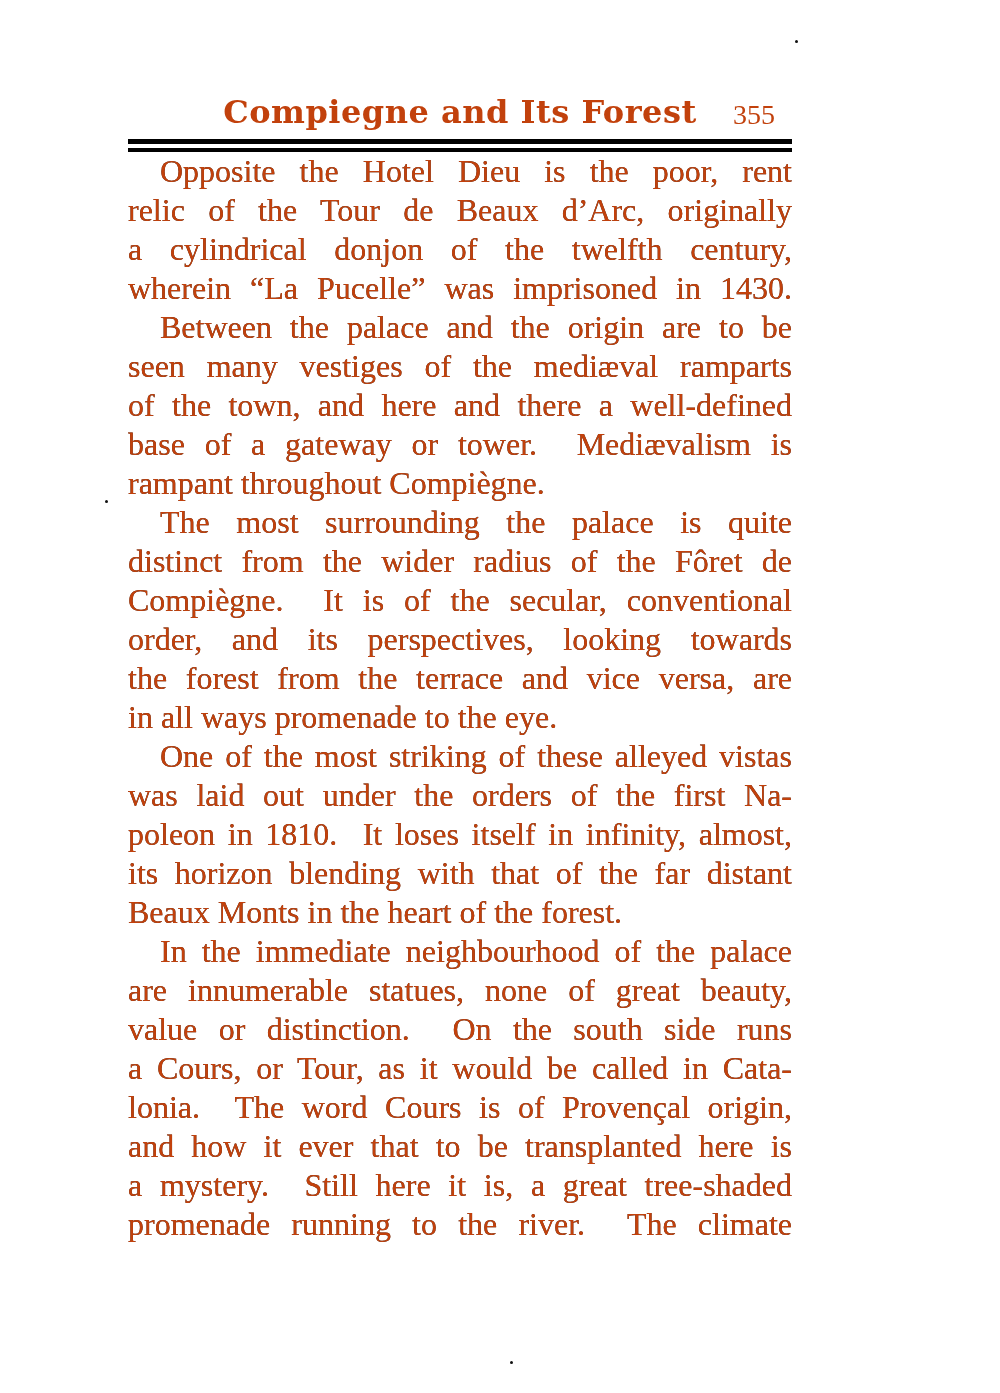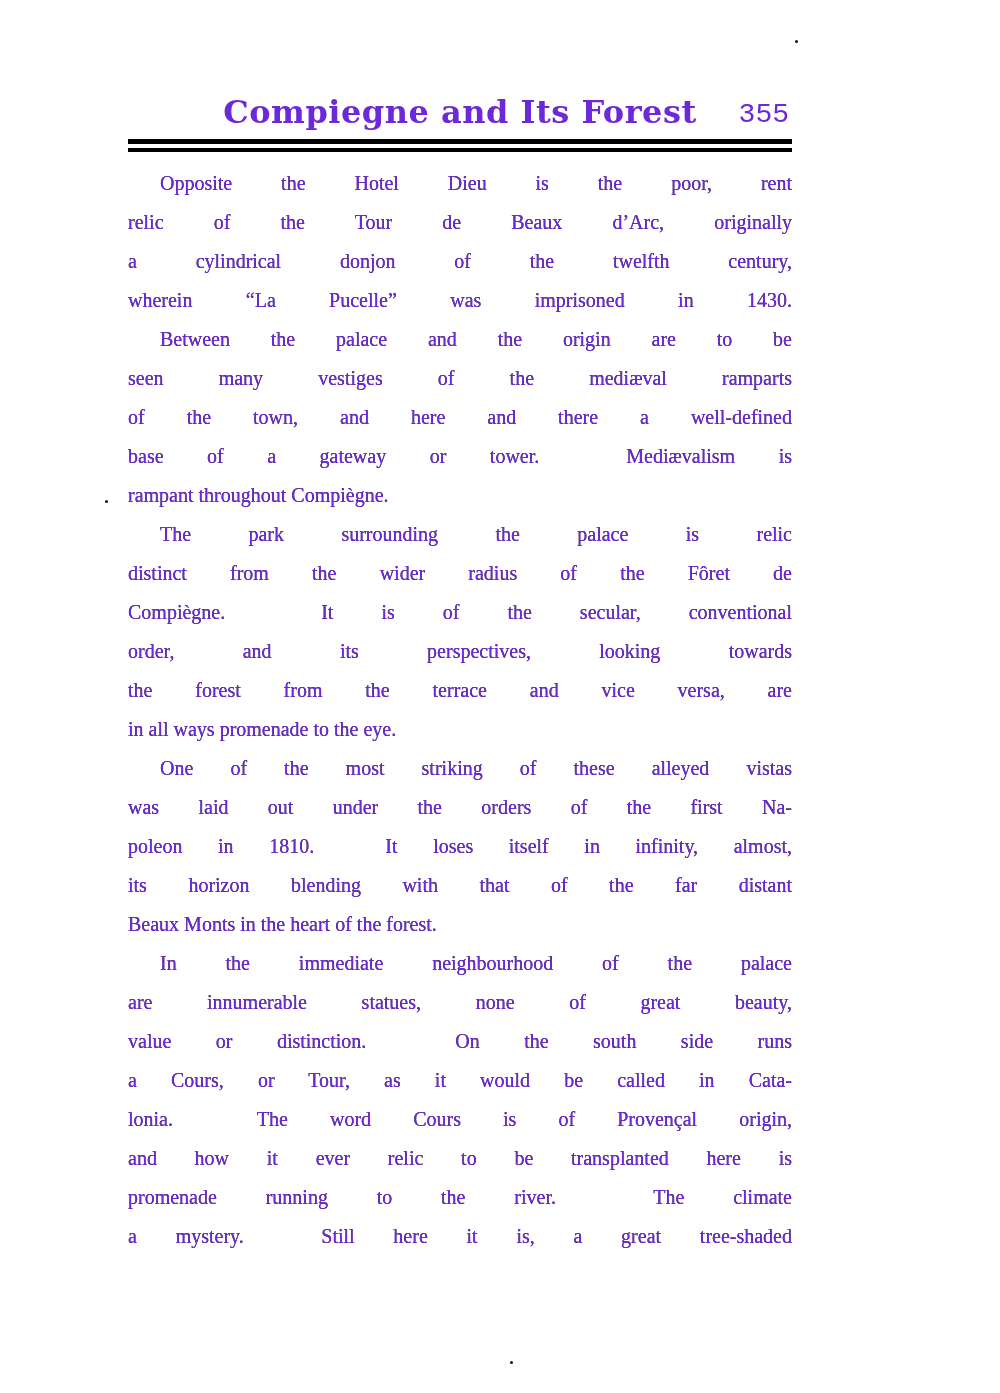--- a/index.html
+++ b/index.html
@@ -7,21 +7,21 @@
     padding: 0;
     background: #ffffff;
   }
   .page {
     position: relative;
     width: 900px;
     height: 1393px;
     background: #ffffff;
     overflow: hidden;
     font-family: "Liberation Serif", serif;
-    color: #6d28d9;
+    color: #c2410c;
   }
   .content {
     position: absolute;
     left: 128px;
     top: 90px;
     width: 664px;
   }
   .header {
     position: relative;
     height: 48px;
@@ -31,35 +31,34 @@
     text-align: center;
     font-family: "DejaVu Serif", serif;
     font-weight: bold;
     font-size: 32px;
     line-height: 44px;
     letter-spacing: 0.5px;
     white-space: nowrap;
   }
   .page-number {
     position: absolute;
-    right: 3px;
+    right: 17px;
     top: 6px;
-    font-family: Liberation Mono, monospace;
+    font-family: Liberation Serif, serif;
     font-size: 28px;
     line-height: 38px;
   }
   .rule {
     margin-top: 1px;
     height: 4px;
     border-top: 5px solid #000;
     border-bottom: 4px solid #000;
   }
   .body-text {
-    margin-top: 12px;
-    font-size: 20px;
+    font-size: 32px;
     line-height: 39px;
     text-shadow: 0 0 0.6px rgba(0,0,0,0.85);
   }
   .paragraph { margin: 0; }
   .line {
     text-align: justify;
     text-align-last: justify;
     white-space: pre-wrap;
   }
   .line.first { text-indent: 32px; }
@@ -87,43 +86,43 @@
           <div class="line">wherein “La Pucelle” was imprisoned in 1430.</div>
         </div>
         <div class="paragraph">
           <div class="line first">Between the palace and the origin are to be</div>
           <div class="line">seen many vestiges of the mediæval ramparts</div>
           <div class="line">of the town, and here and there a well-defined</div>
           <div class="line">base of a gateway or tower.  Mediævalism is</div>
           <div class="line last">rampant throughout Compiègne.</div>
         </div>
         <div class="paragraph">
-          <div class="line first">The park surrounding the palace is relic</div>
+          <div class="line first">The most surrounding the palace is quite</div>
           <div class="line">distinct from the wider radius of the Fôret de</div>
           <div class="line">Compiègne.  It is of the secular, conventional</div>
           <div class="line">order, and its perspectives, looking towards</div>
           <div class="line">the forest from the terrace and vice versa, are</div>
           <div class="line last">in all ways promenade to the eye.</div>
         </div>
         <div class="paragraph">
           <div class="line first">One of the most striking of these alleyed vistas</div>
           <div class="line">was laid out under the orders of the first Na-</div>
           <div class="line">poleon in 1810.  It loses itself in infinity, almost,</div>
           <div class="line">its horizon blending with that of the far distant</div>
           <div class="line last">Beaux Monts in the heart of the forest.</div>
         </div>
         <div class="paragraph">
           <div class="line first">In the immediate neighbourhood of the palace</div>
           <div class="line">are innumerable statues, none of great beauty,</div>
           <div class="line">value or distinction.  On the south side runs</div>
           <div class="line">a Cours, or Tour, as it would be called in Cata-</div>
           <div class="line">lonia.  The word Cours is of Provençal origin,</div>
-          <div class="line">and how it ever relic to be transplanted here is</div>
+          <div class="line">and how it ever that to be transplanted here is</div>
+          <div class="line">a mystery.  Still here it is, a great tree-shaded</div>
           <div class="line">promenade running to the river.  The climate</div>
-          <div class="line">a mystery.  Still here it is, a great tree-shaded</div>
         </div>
       </div>
   </div>
 
   <div class="speck" style="left:795px; top:40px; width:3px; height:3px; border-radius:50%;"></div>
   <div class="speck" style="left:943px; top:666px; width:9px; height:8px; border-radius:60% 40% 55% 45%; transform:rotate(20deg);"></div>
   <div class="speck" style="left:948px; top:673px; width:8px; height:10px; border-radius:45% 60% 40% 55%; transform:rotate(-15deg);"></div>
   <div class="speck" style="left:941px; top:678px; width:4px; height:4px; border-radius:50%;"></div>
   <div class="speck" style="left:959px; top:681px; width:3px; height:3px; border-radius:50%;"></div>
   <div class="speck" style="left:916px; top:648px; width:2px; height:2px; border-radius:50%;"></div>

